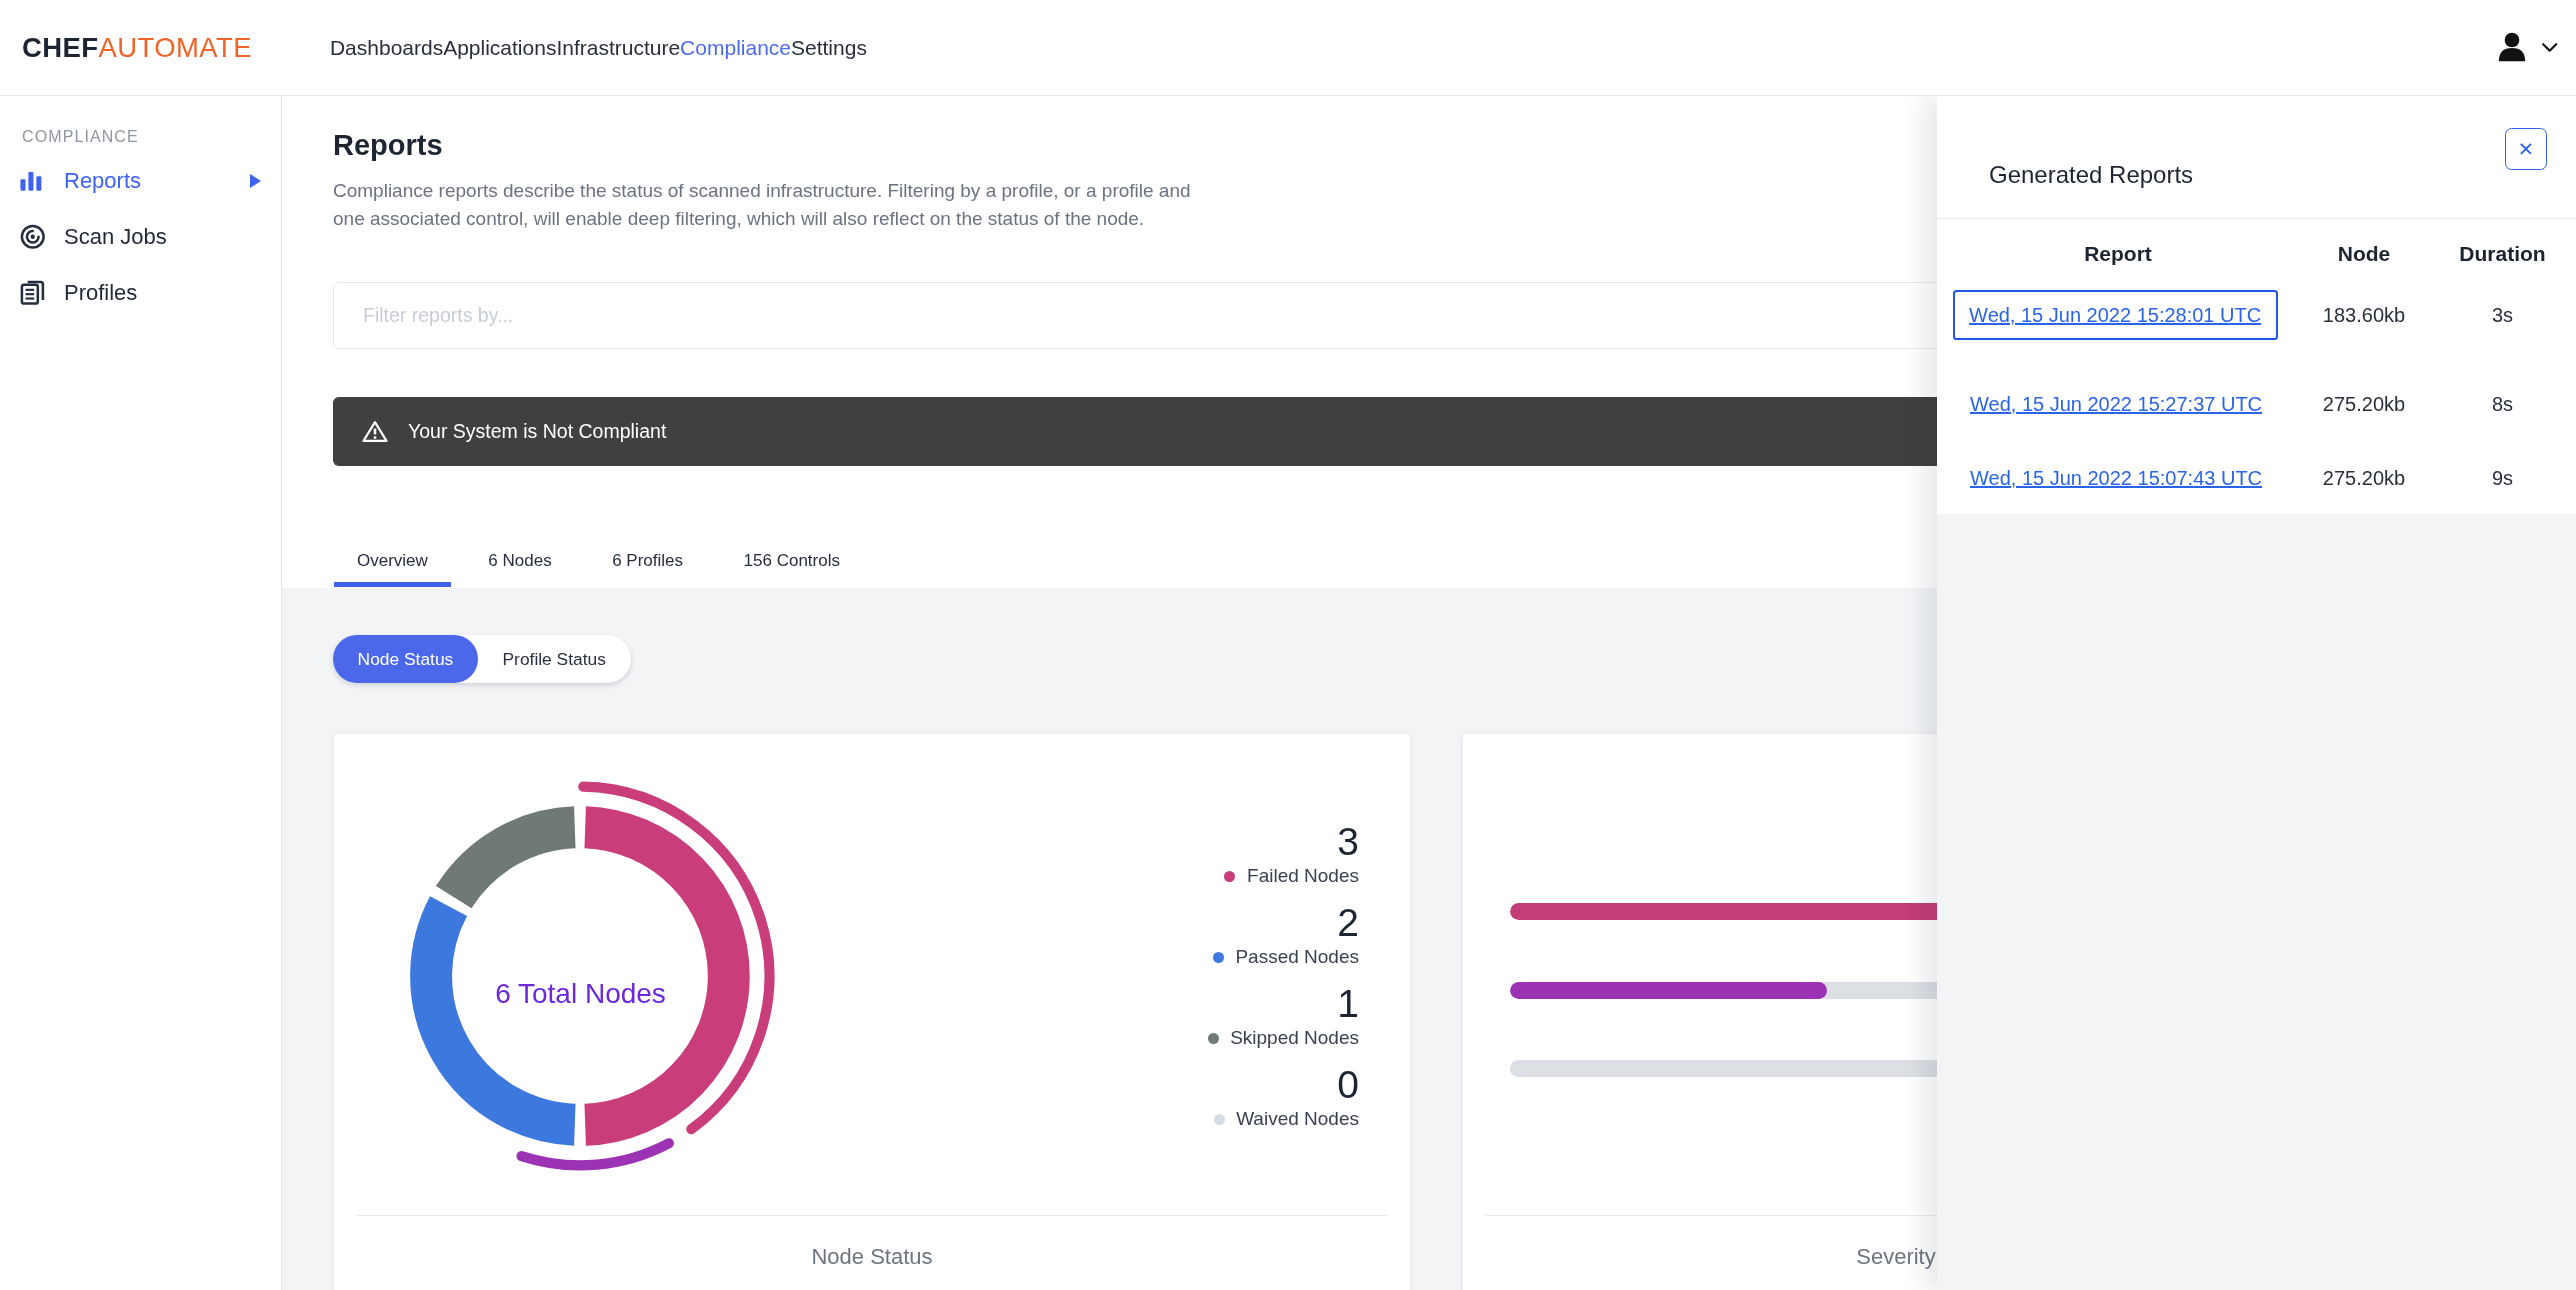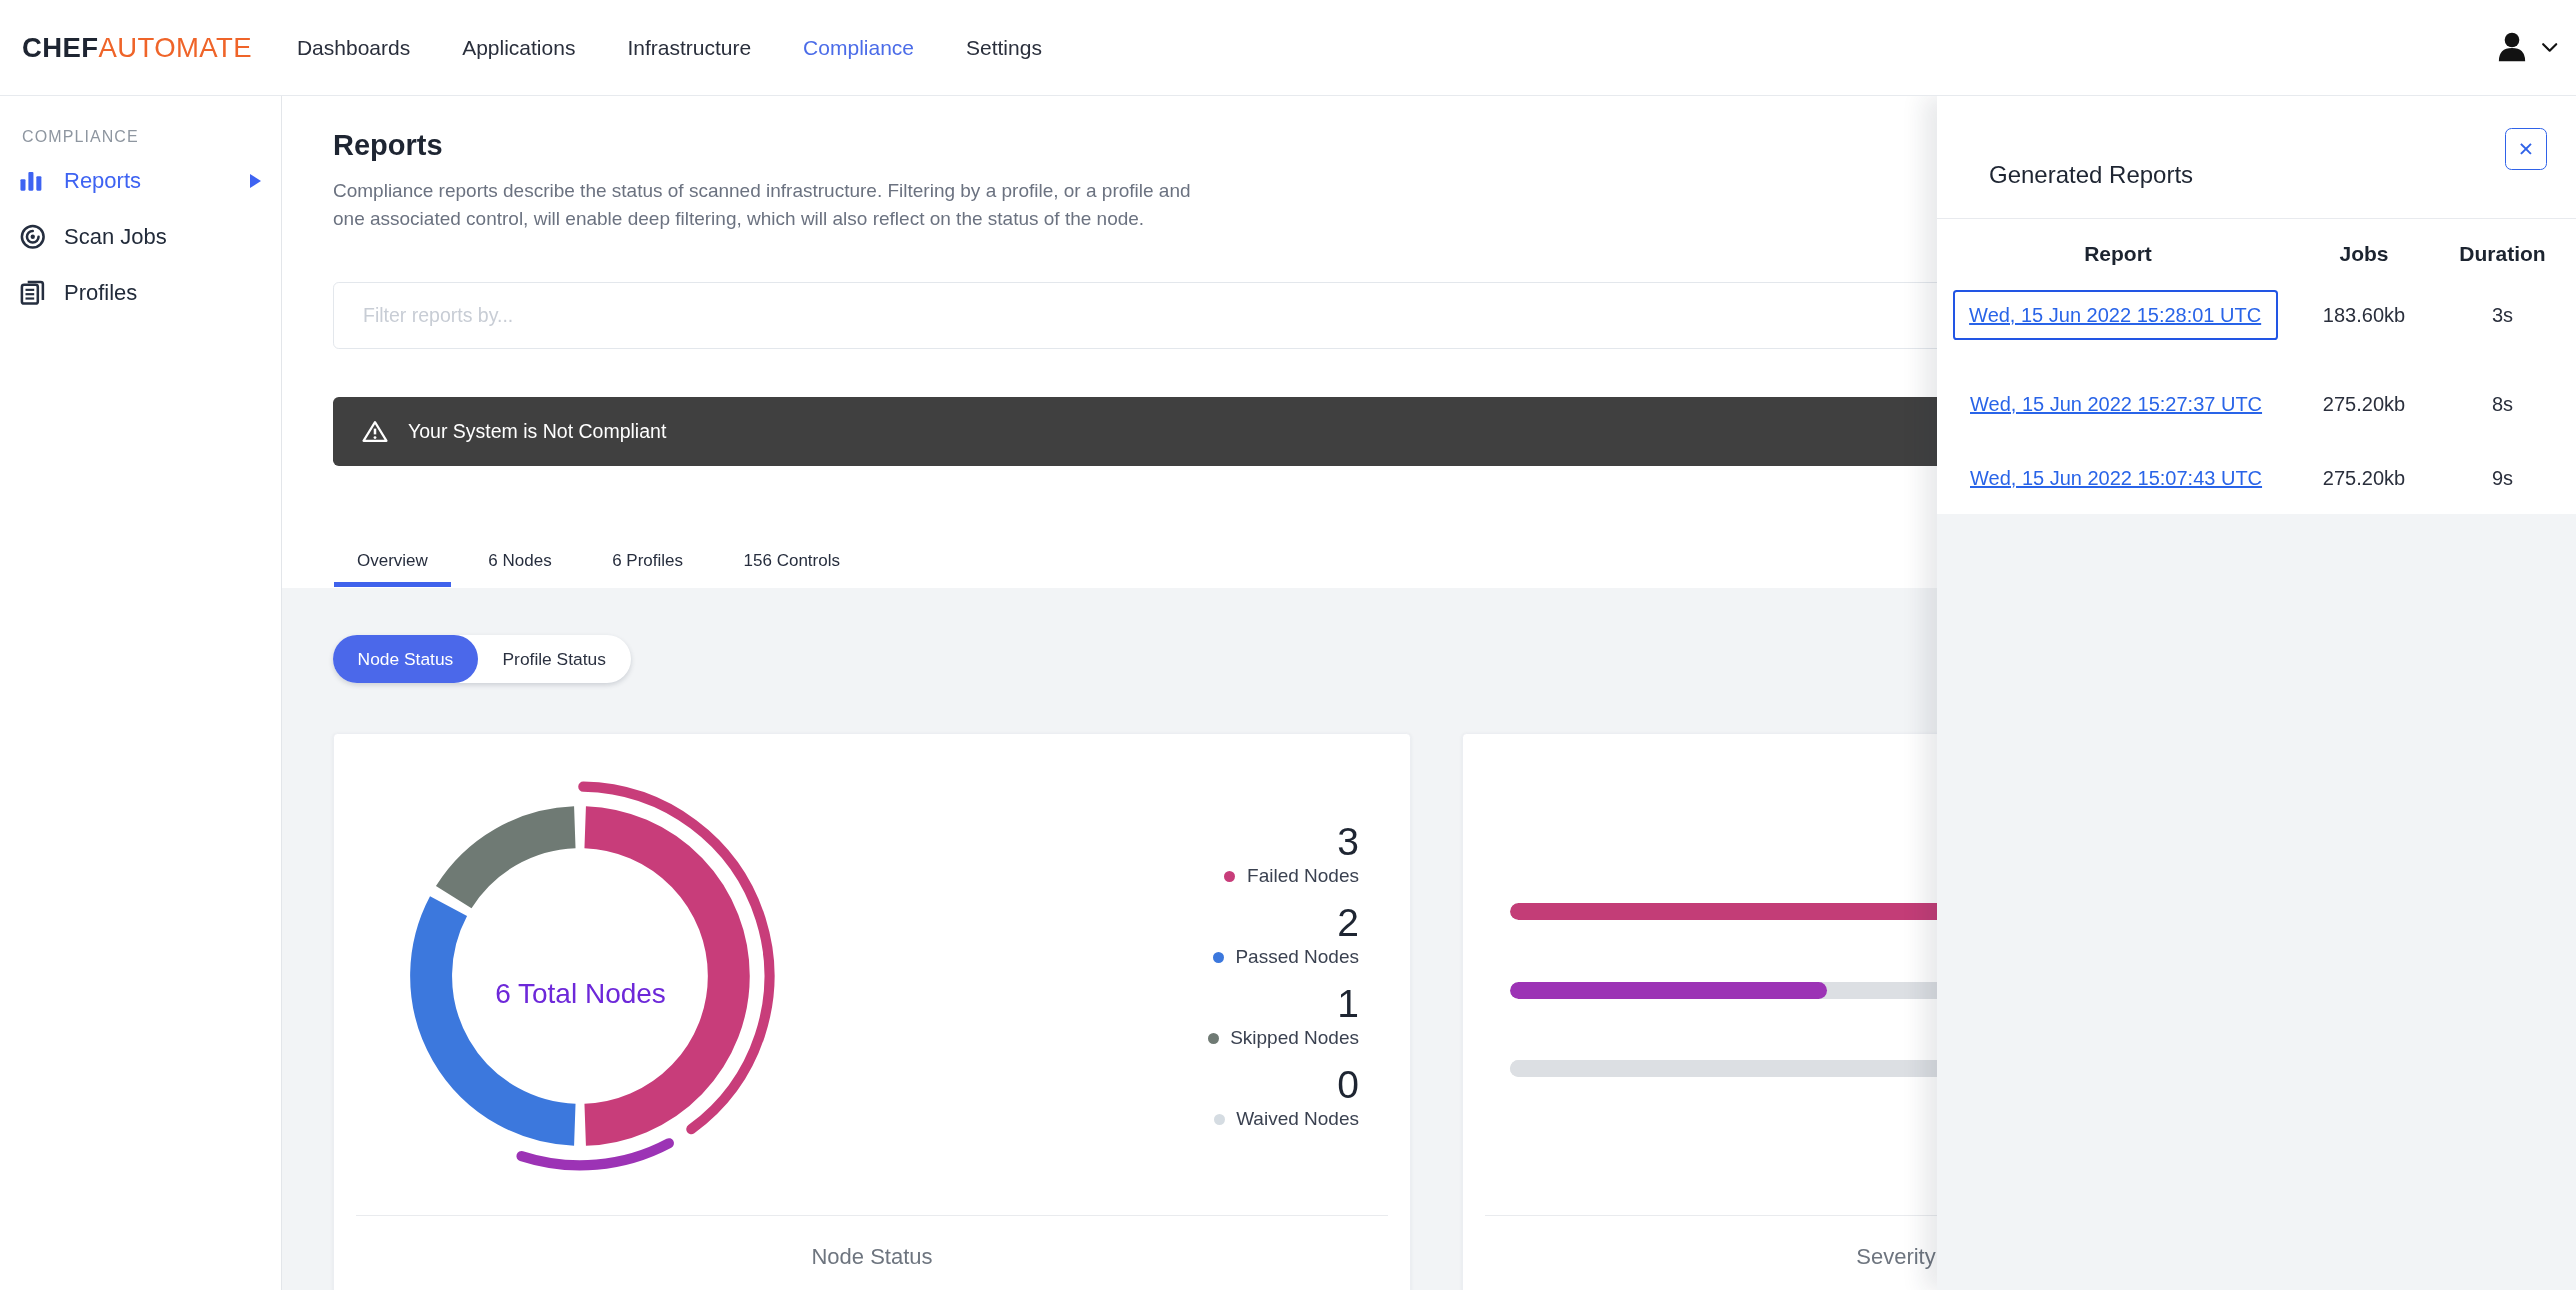--- a/index.html
+++ b/index.html
@@ -6,21 +6,21 @@
   html,body { width:2576px; height:1290px; overflow:hidden; background:#f2f4f6;
               font-family:"Liberation Sans", sans-serif; color:#252e3f; }
   .app { position:absolute; left:0; top:0; width:2576px; height:1290px; overflow:hidden; }
 
   
   .topnav { position:absolute; left:0; top:0; width:2576px; height:96px; background:#fff;
             border-bottom:1.4px solid #e7eaee; display:flex; align-items:center; z-index:40; }
   .logo { margin-left:22px; font-size:27.5px; font-weight:700; letter-spacing:0.4px; white-space:nowrap; }
   .logo .chef { color:#1e2532; }
   .logo .automate { color:#ef6429; font-weight:400; }
-  .navitems { display:flex; margin-left:45px; gap:52px; }
+  .navitems { display:flex; margin-left:78px; }
   .navitem { font-size:21px; color:#2a2f3c; cursor:pointer; }
   .navitem.active { color:#4b6ce8; }
   .userarea { margin-left:auto; margin-right:17.4px; display:flex; align-items:center; gap:10px; }
 
   
   .sidebar { position:absolute; left:0; top:96px; width:282px; height:1195px; background:#fff;
              border-right:1.4px solid #e3e6ea; z-index:30; }
   .side-section { margin:32px 0 7.2px 22px; font-size:16px; letter-spacing:1.1px; color:#8e96a0; }
   .side-item { position:relative; display:flex; align-items:center; height:56px; padding-left:19px;
                font-size:22px; color:#222b3a; cursor:pointer; }
@@ -252,21 +252,21 @@
   </div>
 
   <div class="drawer">
     <div class="drawer-top"></div>
     <div class="drawer-title">Generated Reports</div>
     <div class="drawer-close">✕</div>
     <div class="drawer-divider"></div>
 
     <div class="rep-head rep-grid">
       <div>Report</div>
-      <div>Jobs</div>
+      <div>Node</div>
       <div>Duration</div>
     </div>
 
     <div class="rep-row rep-grid" style="top:190px">
       <div class="rep-cell-report"><span class="rep-focus"><a class="rep-link">Wed, 15 Jun 2022 15:28:01 UTC</a></span></div>
       <div class="rep-cell-c">183.60kb</div>
       <div class="rep-cell-c">3s</div>
     </div>
     <div class="rep-row rep-grid" style="top:279px">
       <div class="rep-cell-report"><a class="rep-link">Wed, 15 Jun 2022 15:27:37 UTC</a></div>

